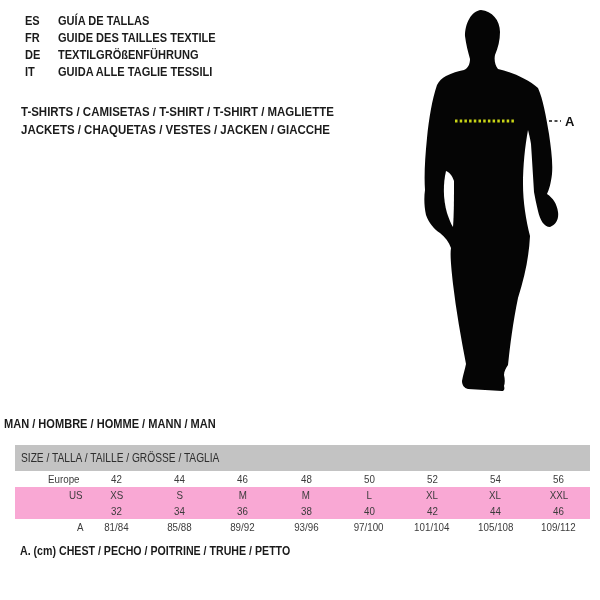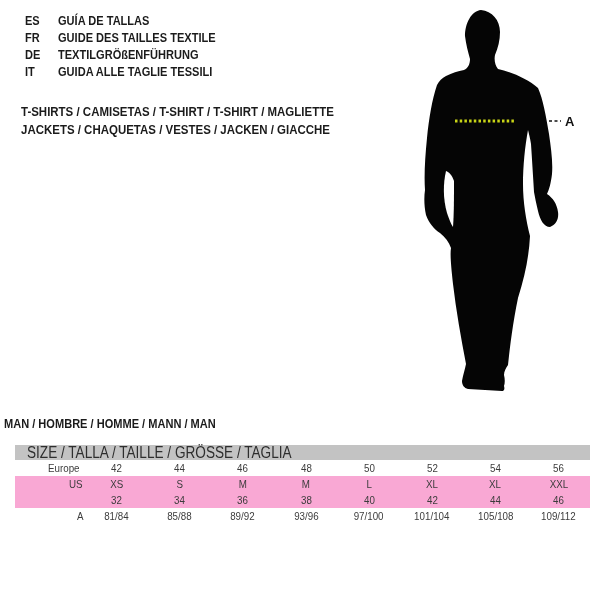--- a/index.html
+++ b/index.html
@@ -23,22 +23,22 @@
   .cat-line { height:18px; display:flex; }
 
   
   .figure-wrap { position:absolute; left:415px; top:4px; width:172px; height:392px; }
 
   
   .man-title { position:absolute; left:4px; top:416px; font-weight:bold; font-size:13px; }
 
   
   .size-table { position:absolute; left:15px; top:445px; width:575px; }
-  .thead { height:15px; background:#c3c3c3; display:flex; align-items:center;
-           padding-left:12px; font-size:16px; color:#2e2e2e; }
+  .thead { height:26px; background:#c3c3c3; display:flex; align-items:center;
+           padding-left:6px; font-size:12px; color:#2e2e2e; }
   .trow { display:grid; grid-template-columns:70px repeat(8,1fr); height:16px;
           align-items:center; font-size:11.5px; color:#3c3c3c; }
   .trow.shaded { background:#f9a8d4; }
   .tlabel { padding-left:6px; text-align:right; }
   .tcell { text-align:center; }
 
   
   .footnote { position:absolute; left:20px; top:544px; font-weight:bold; font-size:12.5px; }
 </style>
 </head>
@@ -176,14 +176,17 @@
       <div class="tcell"><span class="cond-c">85/88</span></div>
       <div class="tcell"><span class="cond-c">89/92</span></div>
       <div class="tcell"><span class="cond-c">93/96</span></div>
       <div class="tcell"><span class="cond-c">97/100</span></div>
       <div class="tcell"><span class="cond-c">101/104</span></div>
       <div class="tcell"><span class="cond-c">105/108</span></div>
       <div class="tcell"><span class="cond-c">109/112</span></div>
     </div>
   </div>
 
+  <div class="footnote">
+    <span class="cond">A. (cm) CHEST / PECHO / POITRINE / TRUHE / PETTO</span>
+  </div>
 
 </div>
 
 </body></html>

